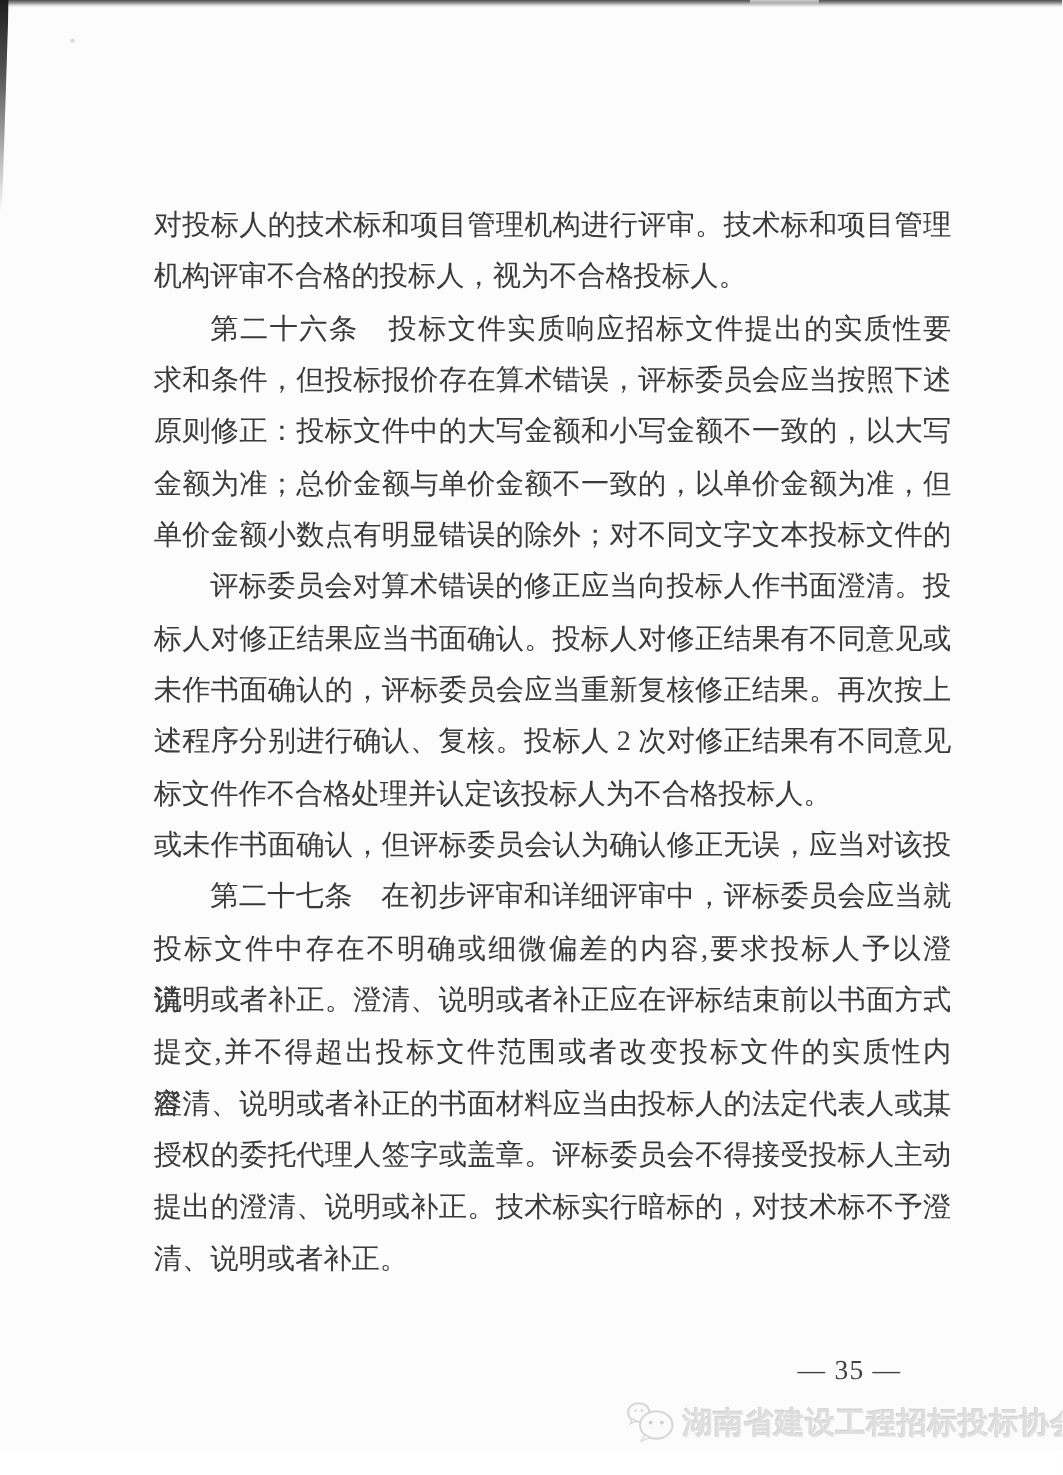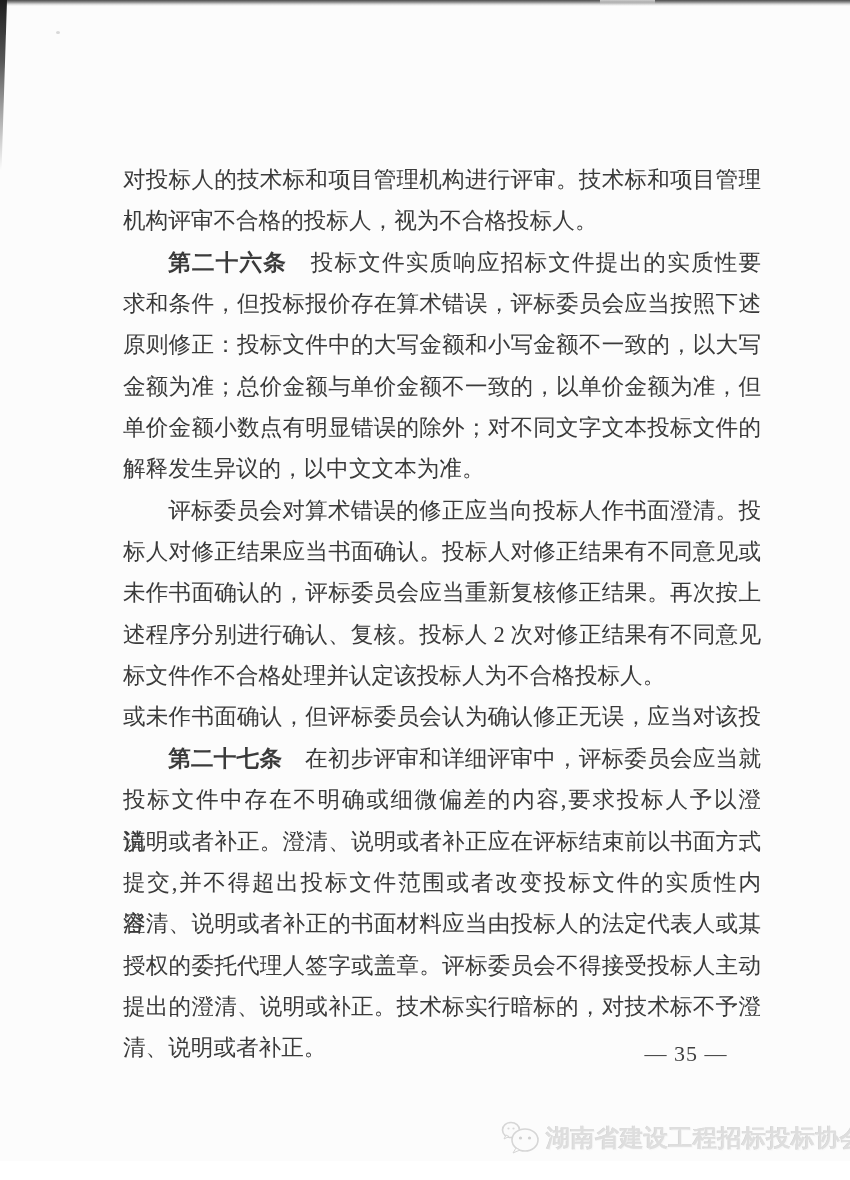--- a/index.html
+++ b/index.html
@@ -41,25 +41,25 @@
     color:var(--text);
     font-size:22.6px;
   }
   .line{
     height:41.35px;line-height:41.35px;
     text-align:justify;text-align-last:justify;
     white-space:normal;
     letter-spacing:0;
   }
   .line.flush{text-align:right;text-align-last:left;}
-  .line .bold{font-weight:700;}
+  .line .bold{font-weight:400;}
   
   .page-number{
-    position:absolute;left:638px;top:1041px;width:96px;
-    text-align:center;
+    position:absolute;left:638px;top:1083px;width:96px;
+    text-align:left;
     font-size:22px;color:var(--pagenum);
     letter-spacing:1px;
     line-height:26px;
   }
   
   .watermark{
     position:absolute;left:500px;top:1120px;
     display:flex;align-items:center;gap:6px;
   }
   .watermark-text{
@@ -82,21 +82,20 @@
   <div class="scan-speck"></div>
 
   <div class="doc-text">
       <div class="line"><span>对投标人的技术标和项目管理机构进行评审。技术标和项目管理</span></div>
       <div class="line flush"><span>机构评审不合格的投标人，视为不合格投标人。</span></div>
       <div class="line" style="padding-left: 45.2px;"><span class="bold">第二十六条</span><span>　投标文件实质响应招标文件提出的实质性要</span></div>
       <div class="line"><span>求和条件，但投标报价存在算术错误，评标委员会应当按照下述</span></div>
       <div class="line"><span>原则修正：投标文件中的大写金额和小写金额不一致的，以大写</span></div>
       <div class="line"><span>金额为准；总价金额与单价金额不一致的，以单价金额为准，但</span></div>
       <div class="line"><span>单价金额小数点有明显错误的除外；对不同文字文本投标文件的</span></div>
-      <div class="line flush"><span>解释发生异议的，以中文文本为准。</span></div>
       <div class="line" style="padding-left: 45.2px;"><span>评标委员会对算术错误的修正应当向投标人作书面澄清。投</span></div>
       <div class="line"><span>标人对修正结果应当书面确认。投标人对修正结果有不同意见或</span></div>
       <div class="line"><span>未作书面确认的，评标委员会应当重新复核修正结果。再次按上</span></div>
       <div class="line"><span>述程序分别进行确认、复核。投标人 2 次对修正结果有不同意见</span></div>
       <div class="line flush"><span>标文件作不合格处理并认定该投标人为不合格投标人。</span></div>
       <div class="line"><span>或未作书面确认，但评标委员会认为确认修正无误，应当对该投</span></div>
       <div class="line" style="padding-left: 45.2px;"><span class="bold">第二十七条</span><span>　在初步评审和详细评审中，评标委员会应当就</span></div>
       <div class="line"><span>投标文件中存在不明确或细微偏差的内容,要求投标人予以澄清、</span></div>
       <div class="line"><span>说明或者补正。澄清、说明或者补正应在评标结束前以书面方式</span></div>
       <div class="line"><span>提交,并不得超出投标文件范围或者改变投标文件的实质性内容，</span></div>

